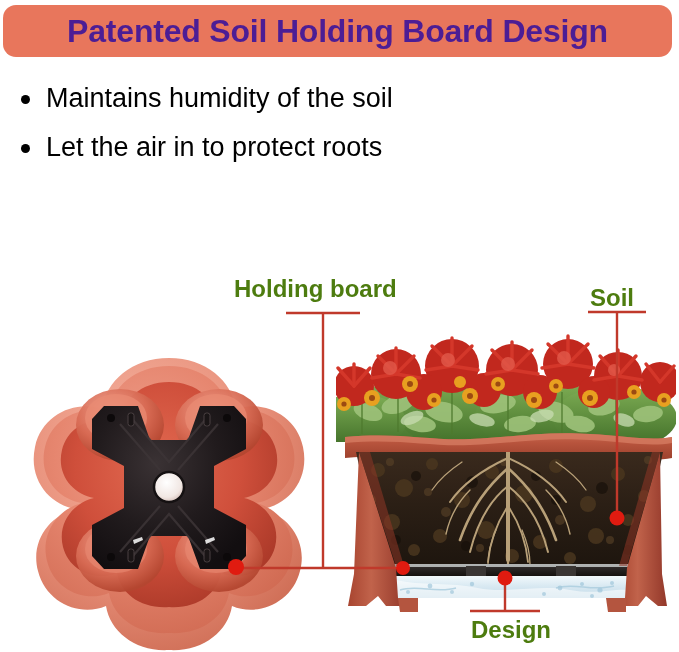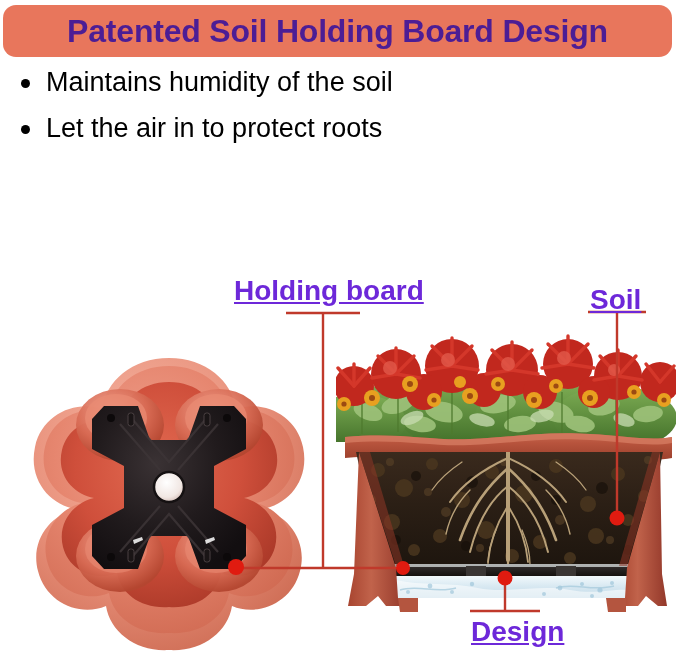--- a/index.html
+++ b/index.html
@@ -48,21 +48,21 @@
     left: 14px;
     top: 66px;
     width: 520px;
     margin: 0;
     padding: 0;
     list-style: none;
   }
   #feature-list li {
     position: relative;
     padding-left: 32px;
-    margin: 0 0 13px 0;
+    margin: 16px 0 13px 0;
     font-size: 27px;
     color: #000000;
     line-height: 1.22;
     white-space: nowrap;
   }
   #feature-list li .bullet-dot {
     position: absolute;
     left: 7px;
     top: 13px;
     width: 9px;
@@ -78,25 +78,24 @@
     top: 0;
     width: 679px;
     height: 652px;
     pointer-events: none;
   }
   #illustration svg { display: block; }
 
   
   .callout-label {
     position: absolute;
-    font-size: 28px;
+    font-size: 24px;
     font-weight: bold;
-    color: #6d28d9;
+    color: #4d7c0f;
     white-space: nowrap;
-    text-decoration: underline;
   }
   #label-holding-board { left: 234px; top: 275px; }
   #label-soil          { left: 590px; top: 278px; margin-top: 6px; }
   #label-water         { left: 471px; top: 616px; }
 </style>
 </head>
 <body>
 
 <div id="header-banner">
   <div id="header-title">Patented Soil Holding Board Design</div>

